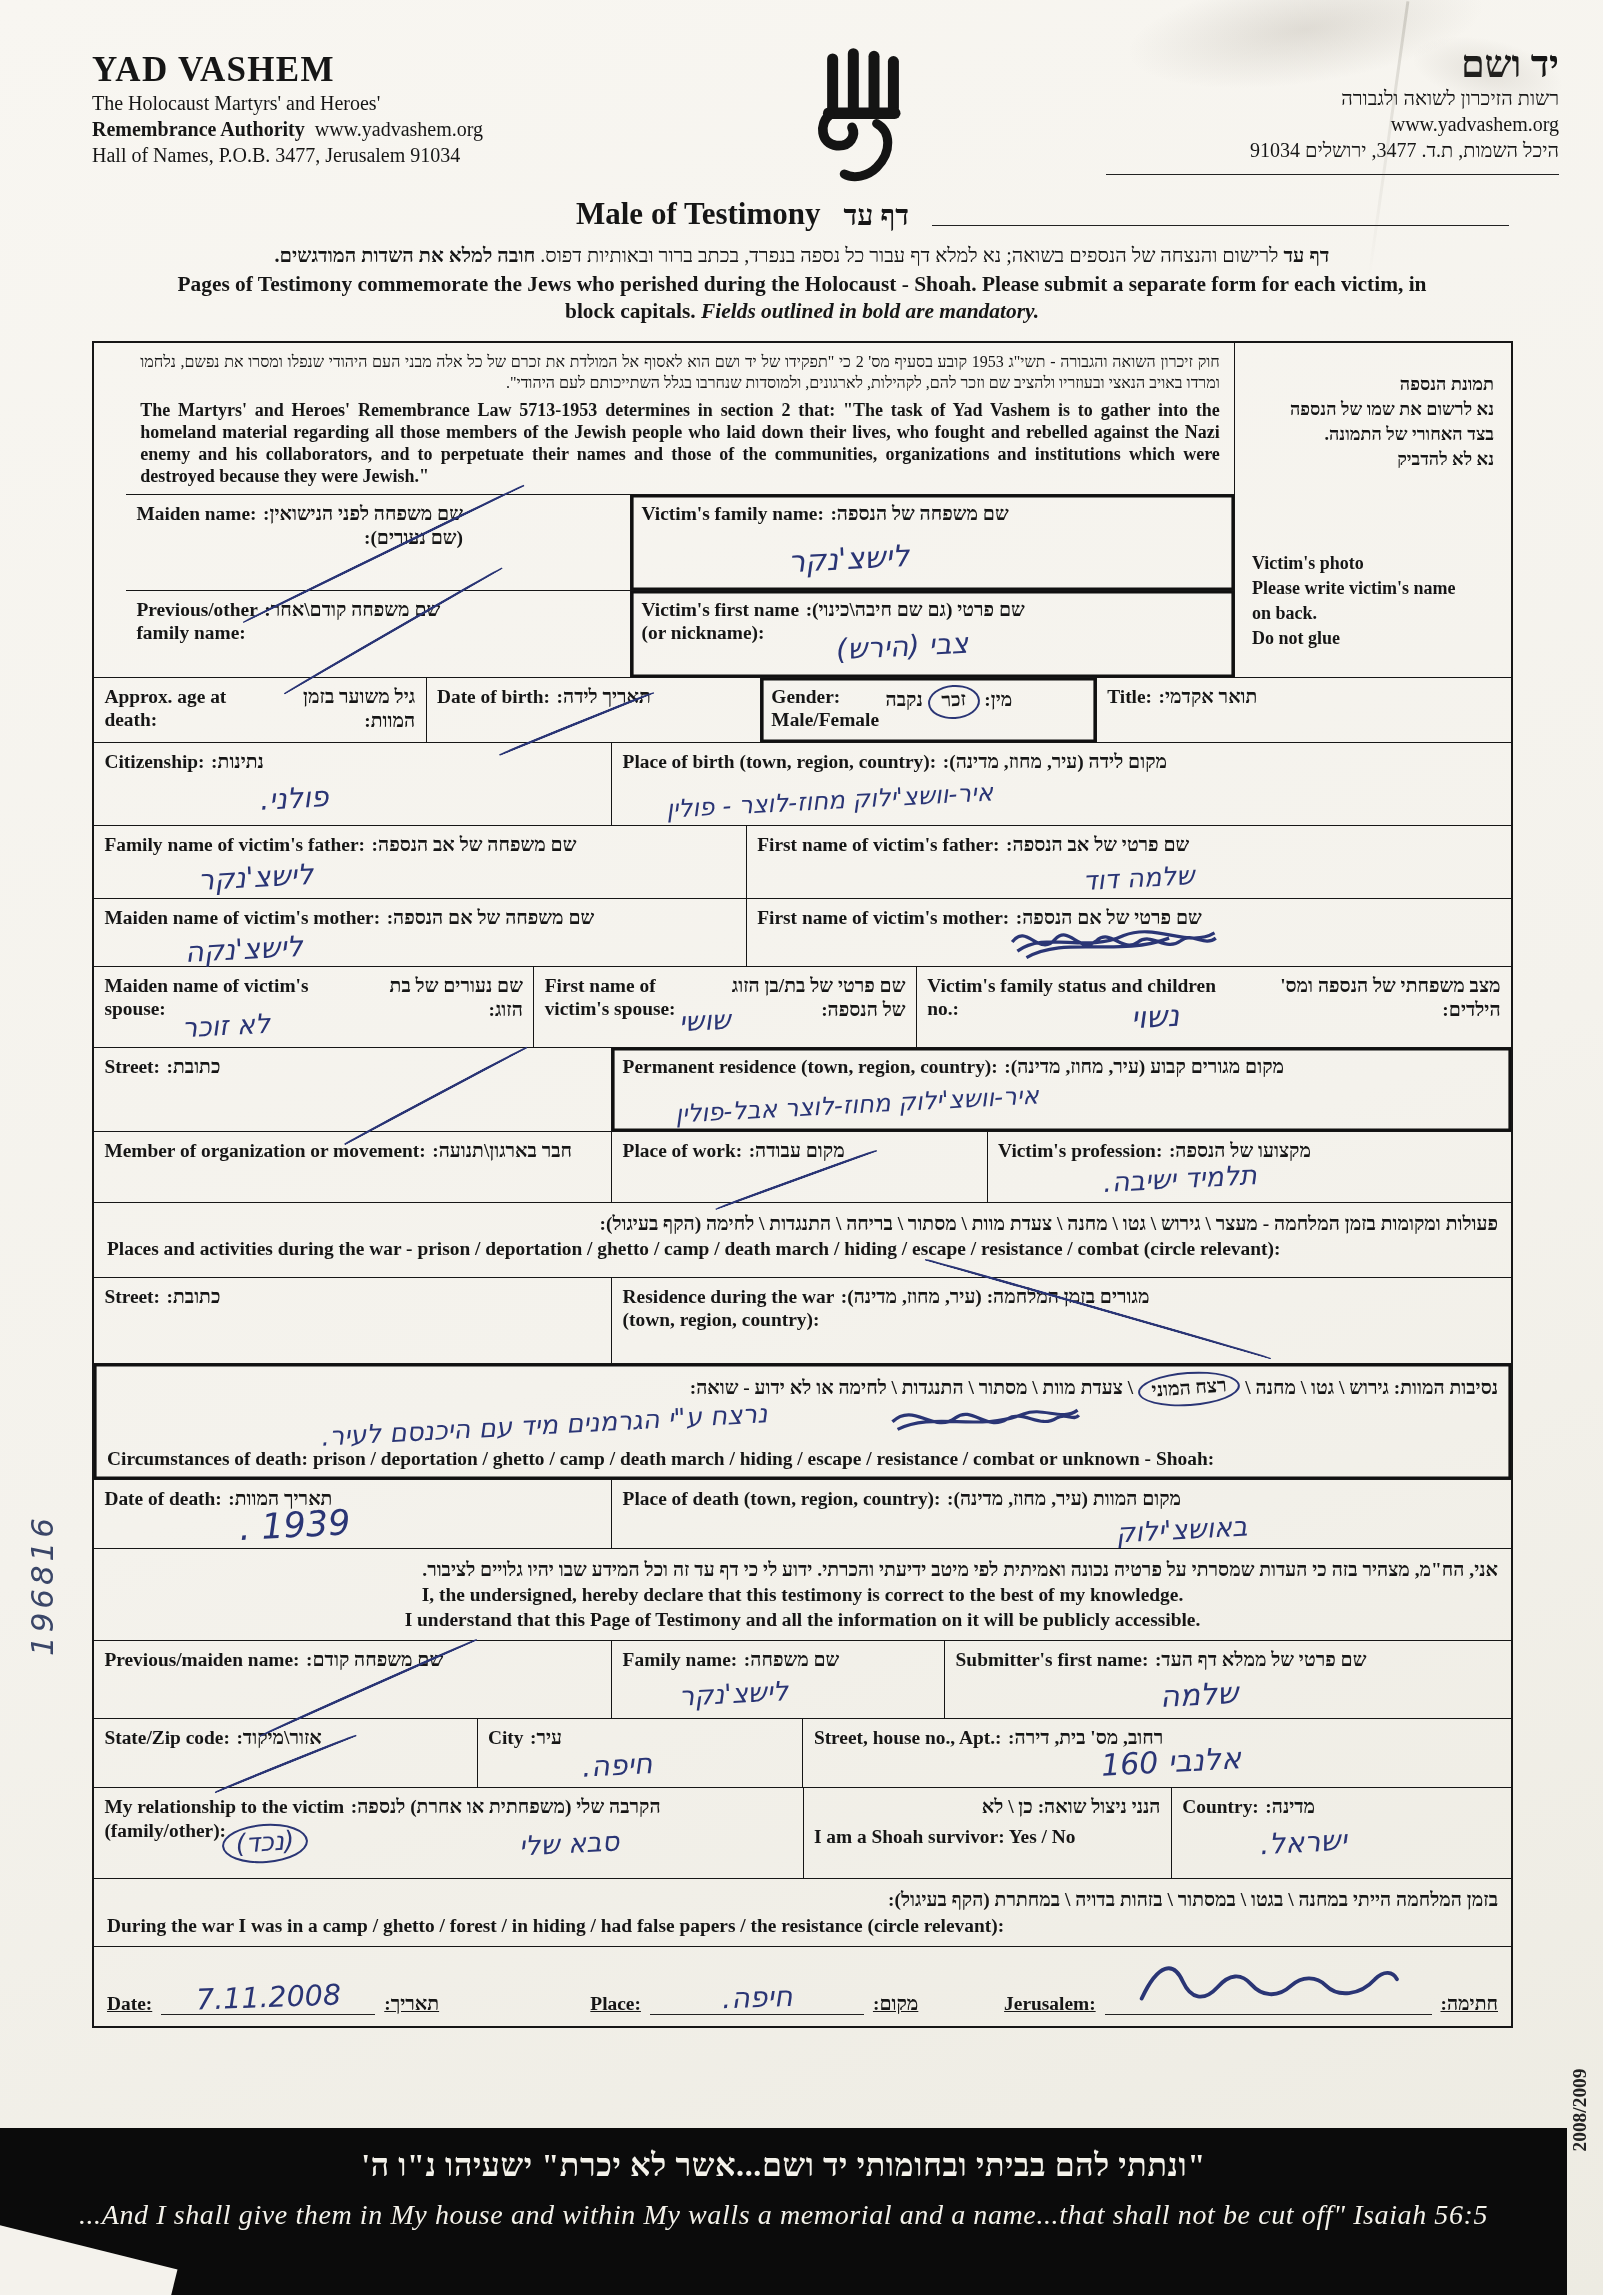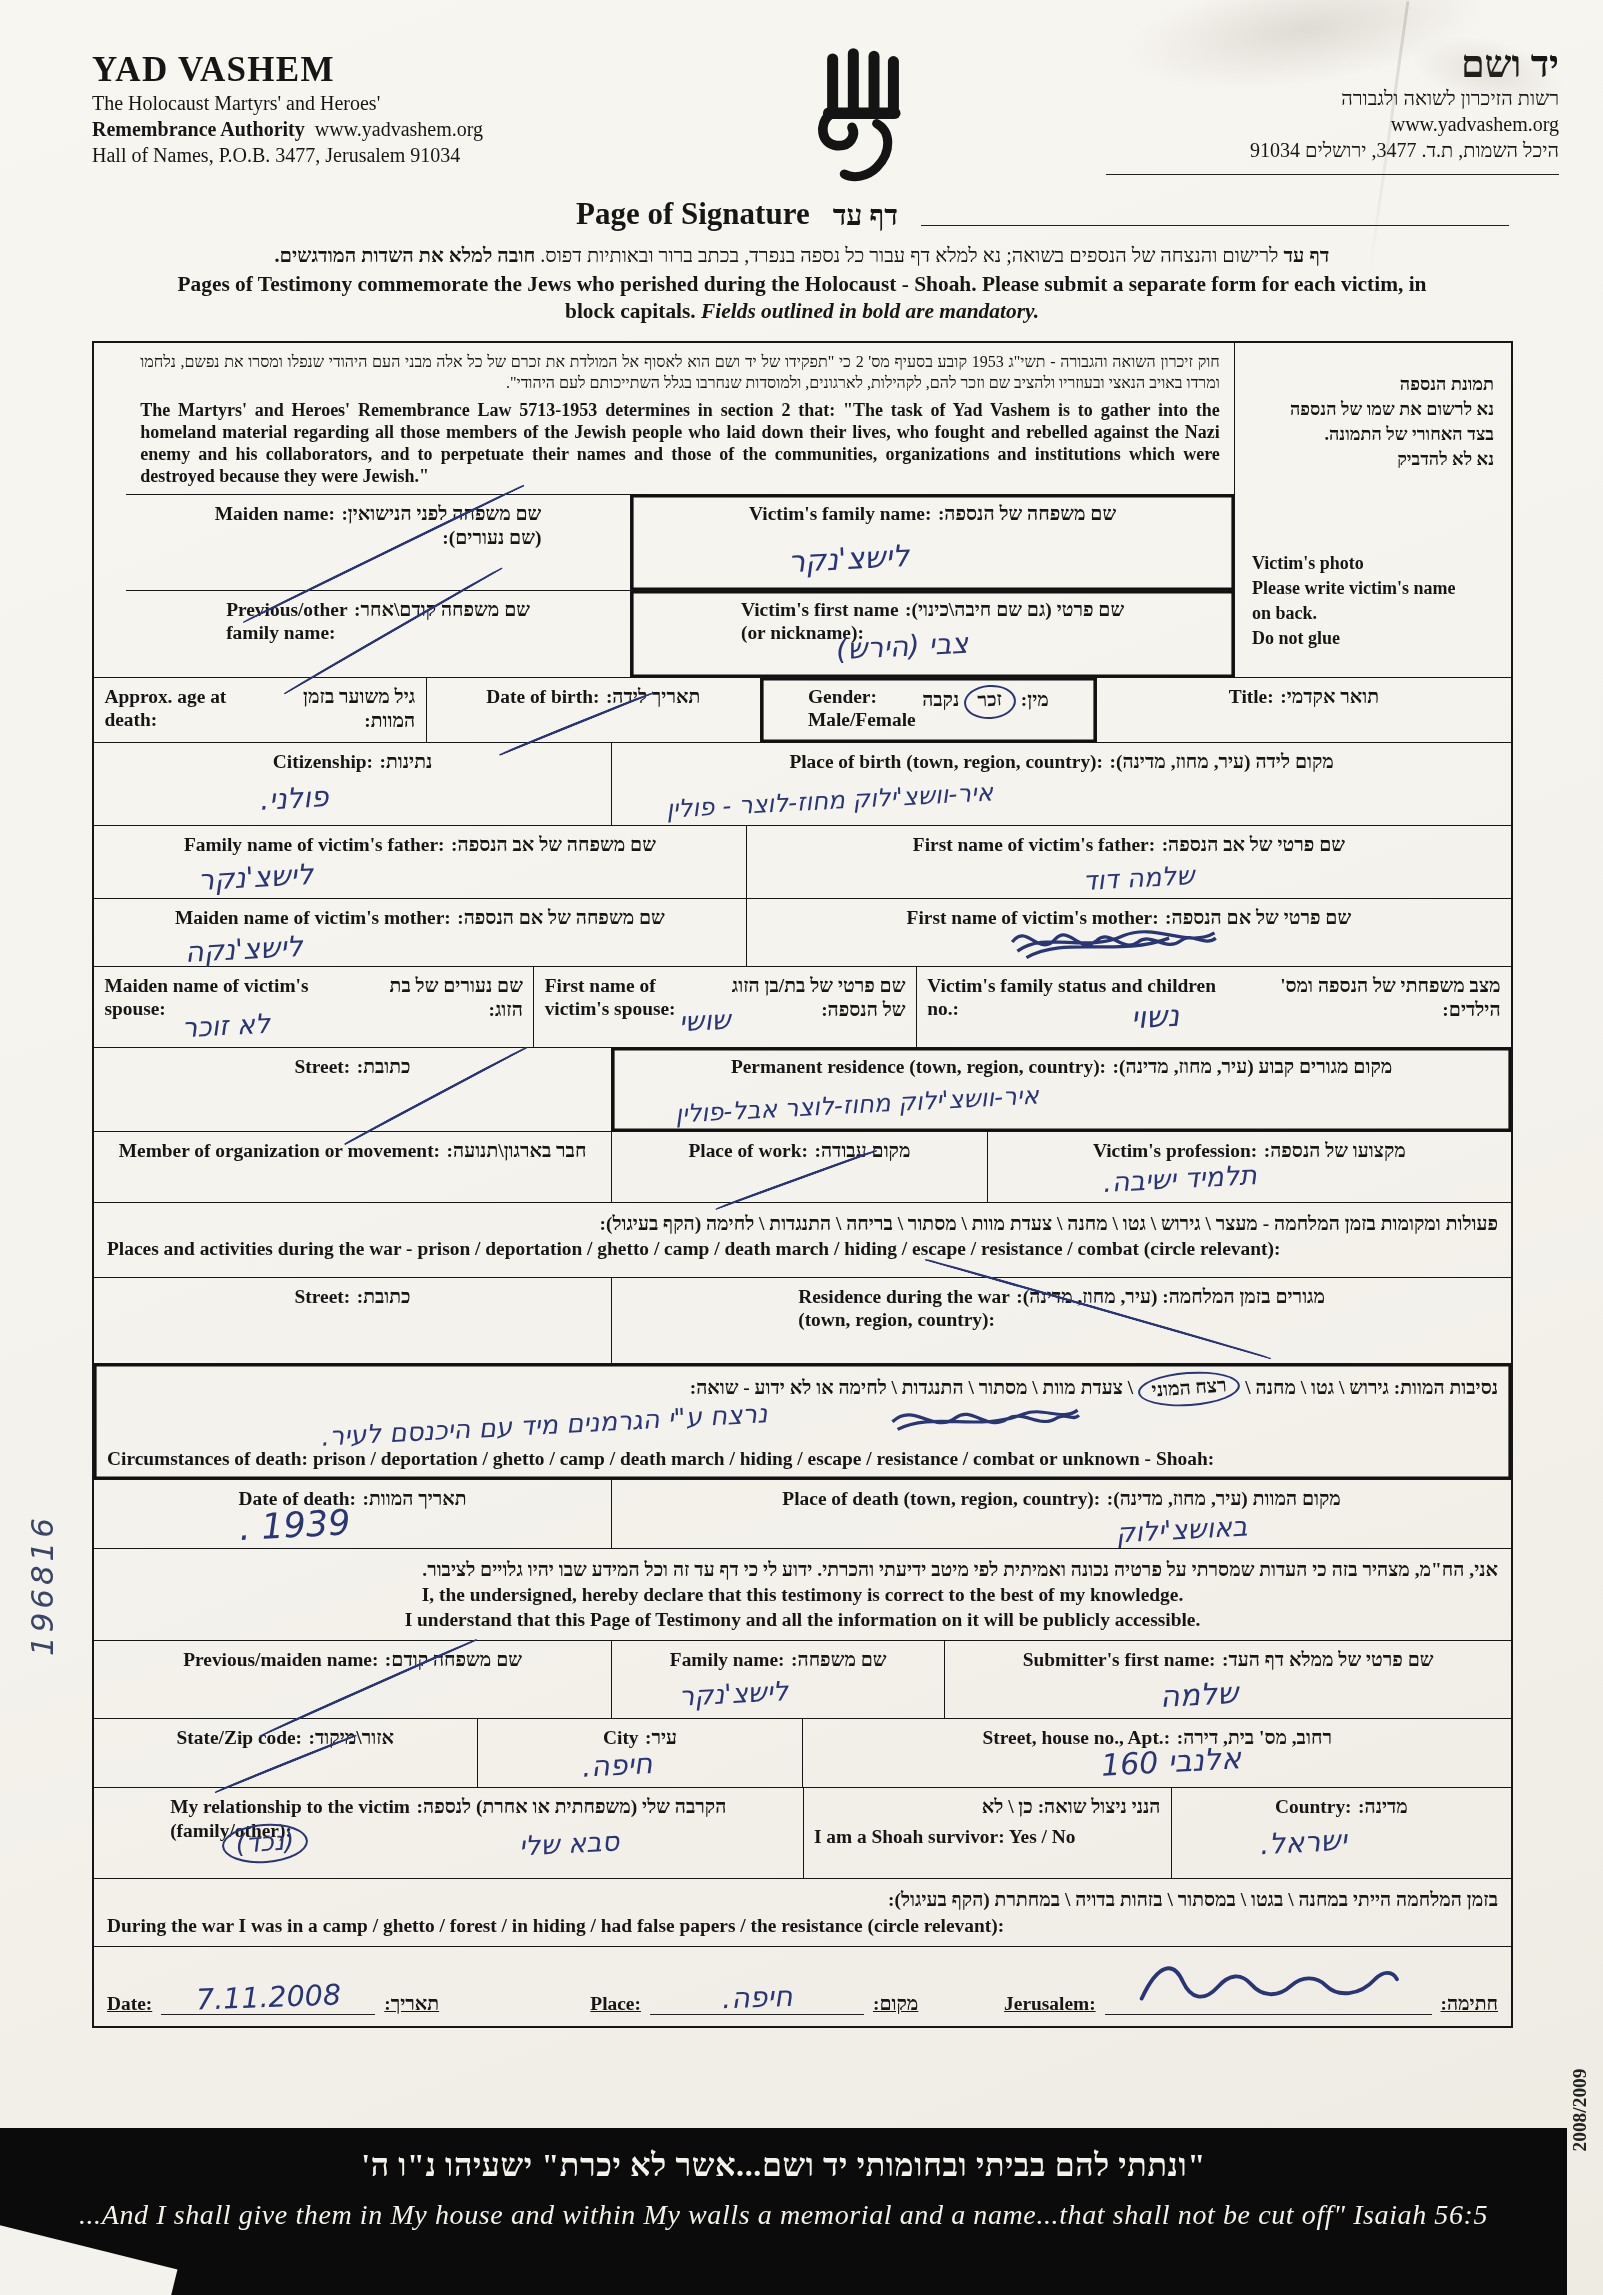--- a/index.html
+++ b/index.html
@@ -27,21 +27,21 @@
 .form{margin:17px 91px 0 92px;border:2.6px solid #161616;}
 .top-section{display:flex;margin-left:32px;}
 .top-left{width:80%;}
 .photo-cell{width:20%;border-left:1.9px solid #161616;padding:28.5px 17px 0;}
 .photo-he{font-size:18px;font-weight:bold;line-height:1.4;text-align:right;}
 .photo-en{font-size:18px;font-weight:bold;line-height:1.4;text-align:left;margin-top:78px;}
 .law-cell{padding:9px 14.2px 6.5px;}
 .law-he{font-size:16px;line-height:1.28;text-align:justify;}
 .law-en{font-size:18px;font-weight:bold;line-height:1.22;text-align:justify;margin-top:6.5px;}
 .row{display:flex;border-top:1.9px solid #161616;position:relative;}
-.cell{position:relative;display:flex;justify-content:center;align-items:flex-start;gap:6.5px;padding:6.5px 10.4px;}
+.cell{position:relative;display:flex;justify-content:flex-start;align-items:flex-start;gap:6.5px;padding:6.5px 10.4px;}
 .cell + .cell{border-left:1.9px solid #161616;}
 .cell .en{font-weight:bold;font-size:19.4px;line-height:1.22;text-align:left;}
 .cell .he{font-weight:bold;font-size:19.4px;line-height:1.28;text-align:right;}
 .cell.stack{display:block;}
 .cell.stack .he{margin-bottom:5.2px;}
 .mand{box-shadow:inset 0 0 0 2.6px #111;}
 .wide{display:block;padding:7.8px 13px;}
 .wide .he{font-weight:bold;font-size:19.4px;text-align:right;line-height:1.3;}
 .wide .en{font-weight:bold;font-size:19.4px;text-align:left;line-height:1.3;}
 .decl .en{text-align:center;}
@@ -100,21 +100,21 @@
     </div>
     <div class="header-right" dir="rtl">
       <div class="he-name">יד ושם</div>
       <div class="he-line">רשות הזיכרון לשואה ולגבורה</div>
       <div class="he-line">www.yadvashem.org</div>
       <div class="he-line">היכל השמות, ת.ד. 3477, ירושלים 91034</div>
     </div>
   </header>
 
   <div class="title-row">
-    <span class="title-en">Page of Signature</span>
+    <span class="title-en">Male of Testimony</span>
     <span class="title-he" dir="rtl">דף עד</span>
     <span class="title-line"></span>
   </div>
 
   <div class="intro">
     <div class="intro-he" dir="rtl"><b>דף עד</b><span> לרישום והנצחה של הנספים בשואה; נא למלא דף עבור כל נספה בנפרד, בכתב ברור ובאותיות דפוס. </span><b>חובה למלא את השדות המודגשים.</b></div>
     <div class="intro-en"><span>Pages of Testimony commemorate the Jews who perished during the Holocaust - Shoah. Please submit a separate form for each victim, in block capitals. </span><b class="i">Fields outlined in bold are mandatory.</b></div>
   </div>
 
   <div class="form">

